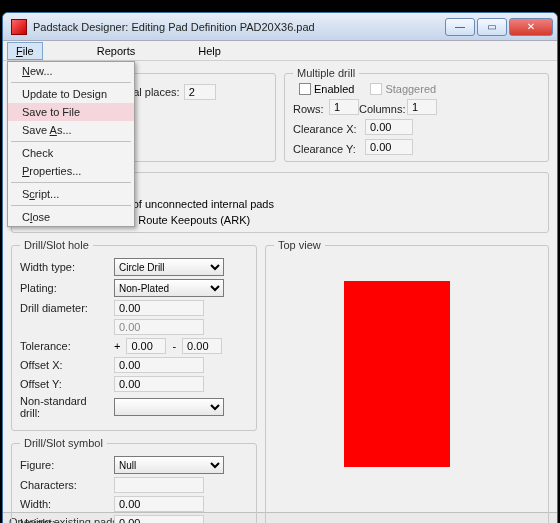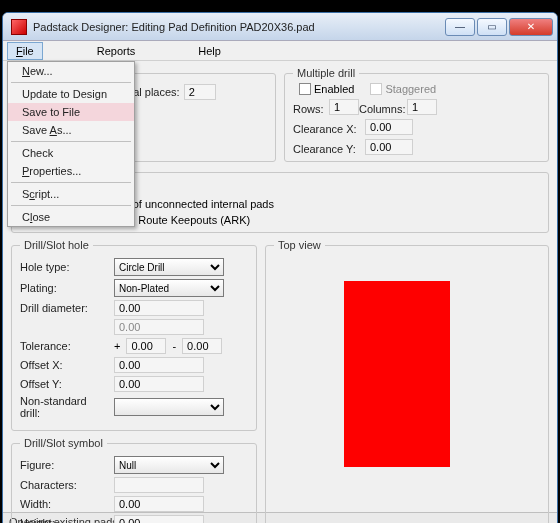--- a/index.html
+++ b/index.html
@@ -277,21 +277,21 @@
             <span>Enable Antipads as Route Keepouts (ARK)</span>
         </label>
       </div>
     </fieldset>
 
     <div class="row2">
       <div class="col-left">
         <fieldset class="fld-drill">
           <legend>Drill/Slot hole</legend>
           <div class="drow">
-            <span class="label">Hole type:</span>
+            <span class="label">Width type:</span>
             <select><option>Circle Drill</option></select>
           </div>
           <div class="drow">
             <span class="label">Plating:</span>
             <select><option>Non-Plated</option></select>
           </div>
           <div class="drow">
             <span class="label">Drill diameter:</span>
             <div class="txt val">0.00</div>
           </div>

